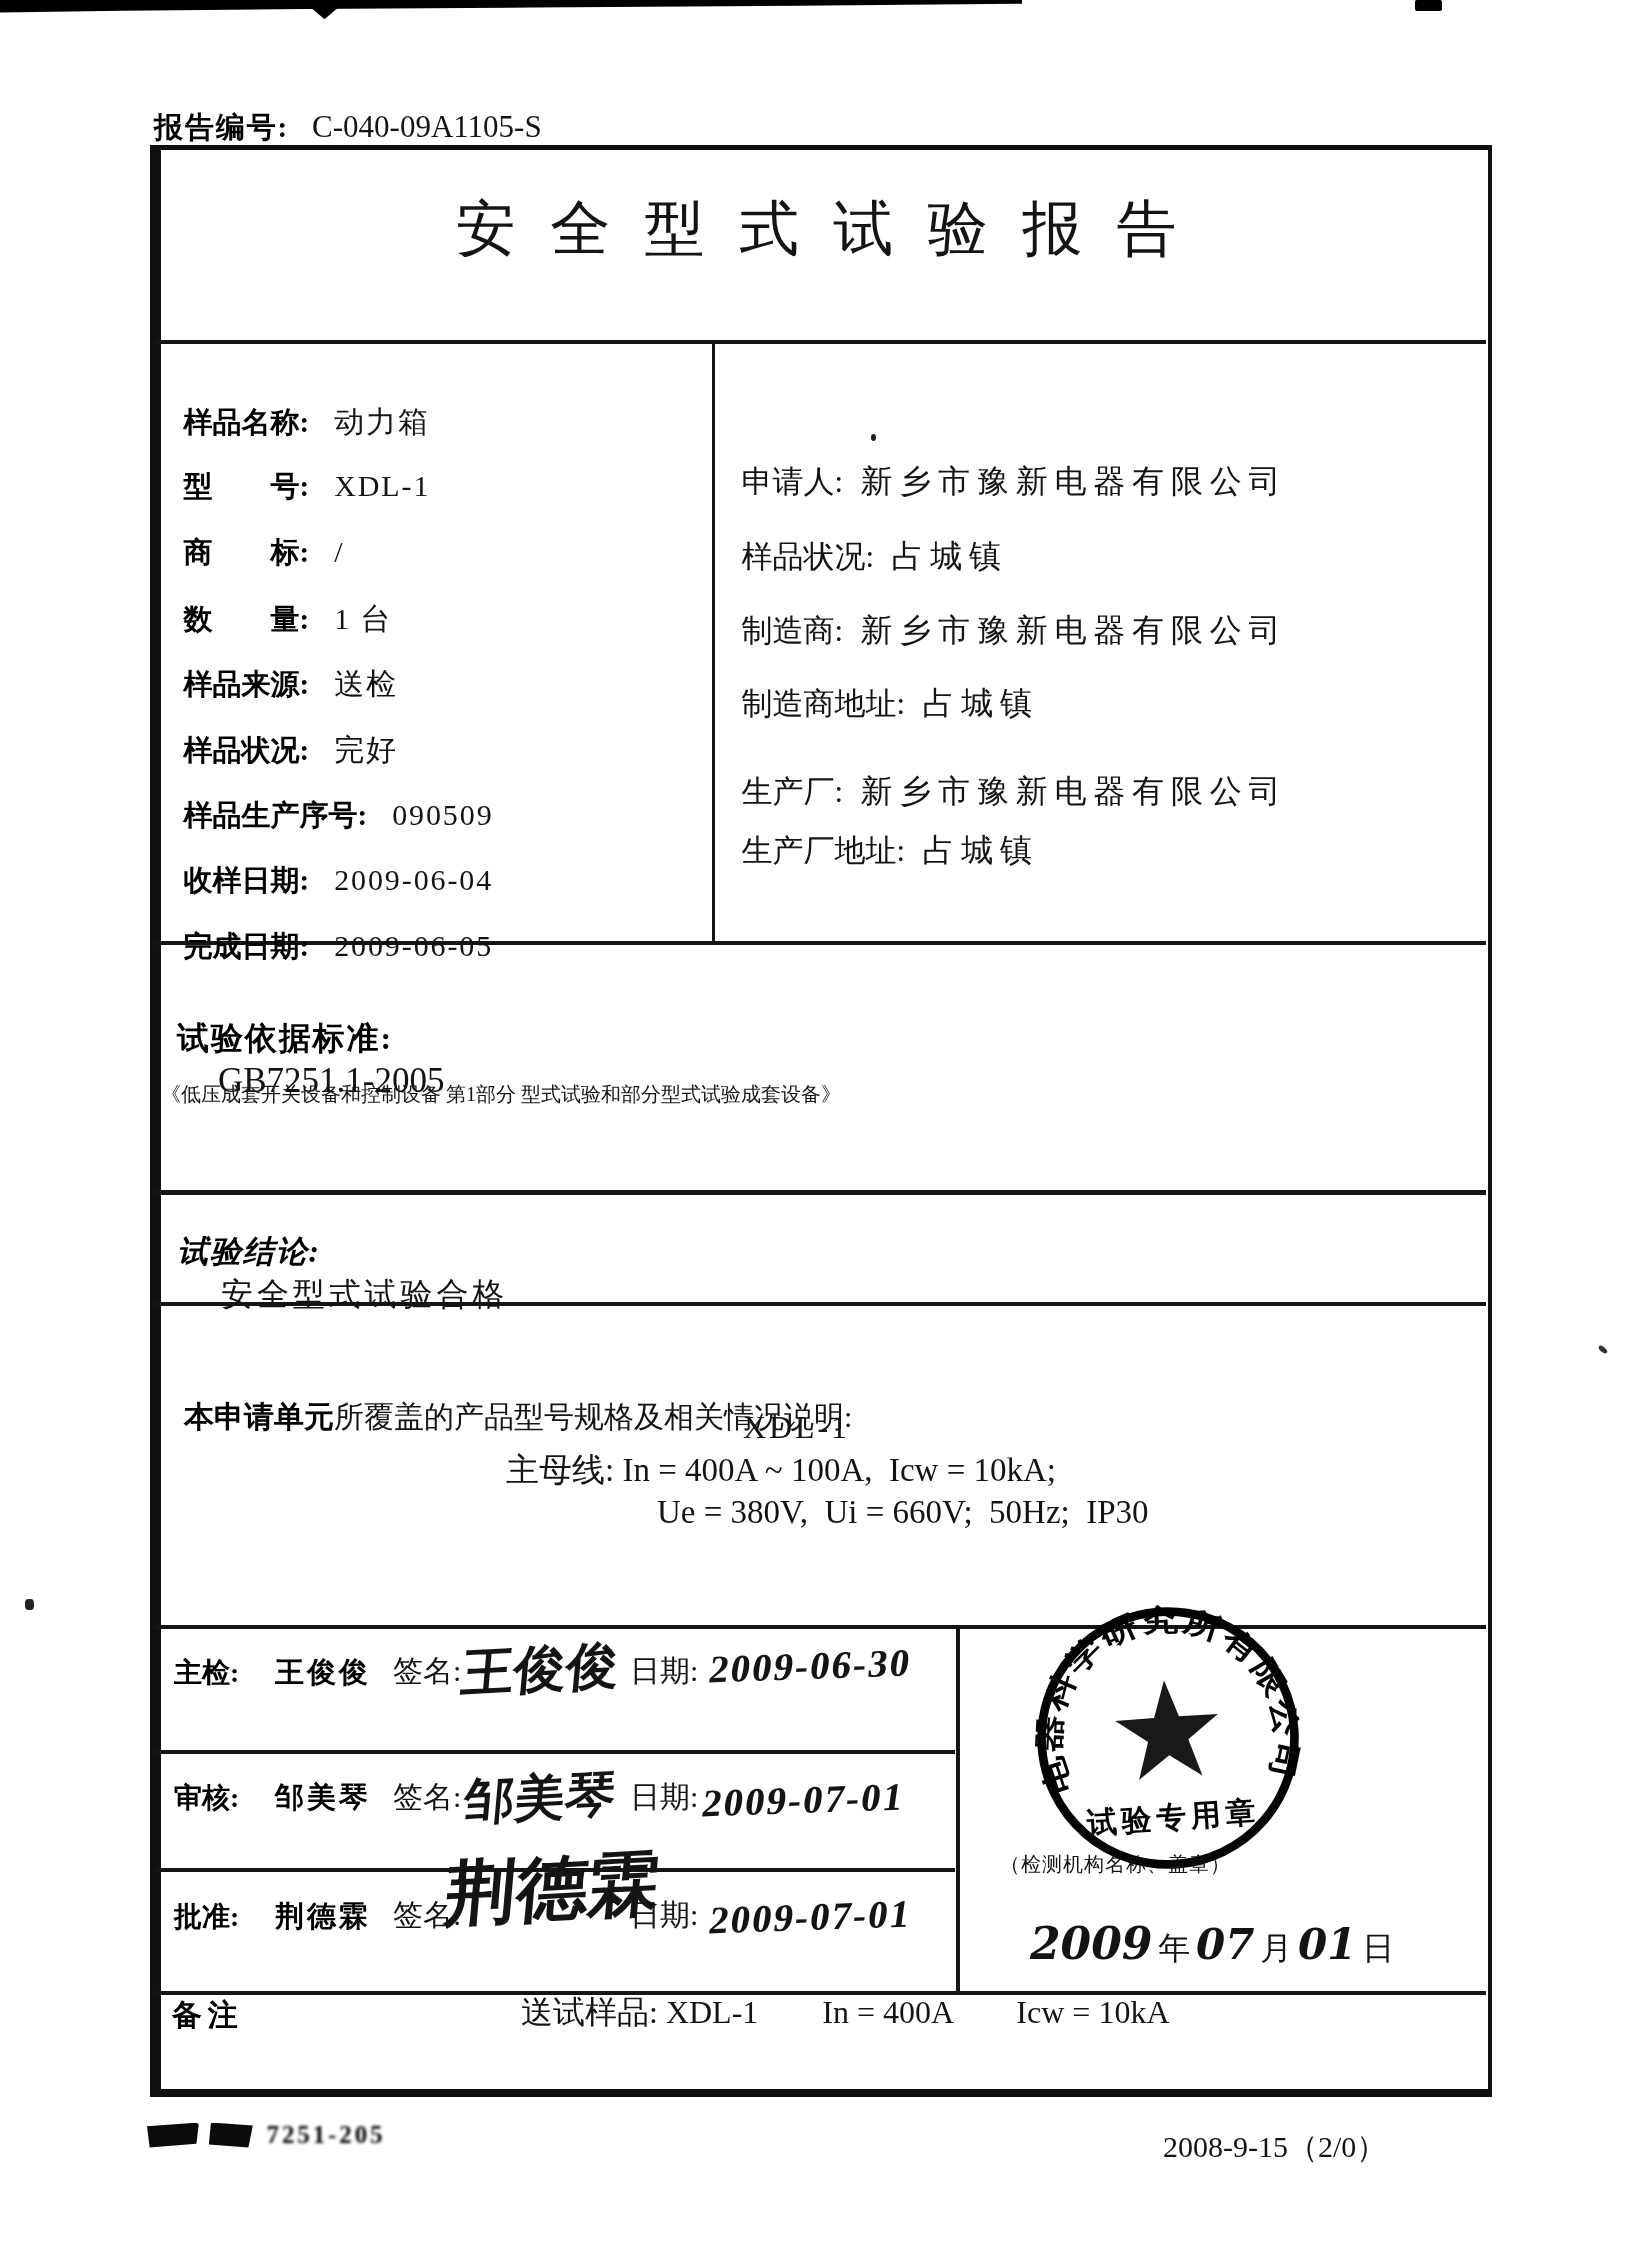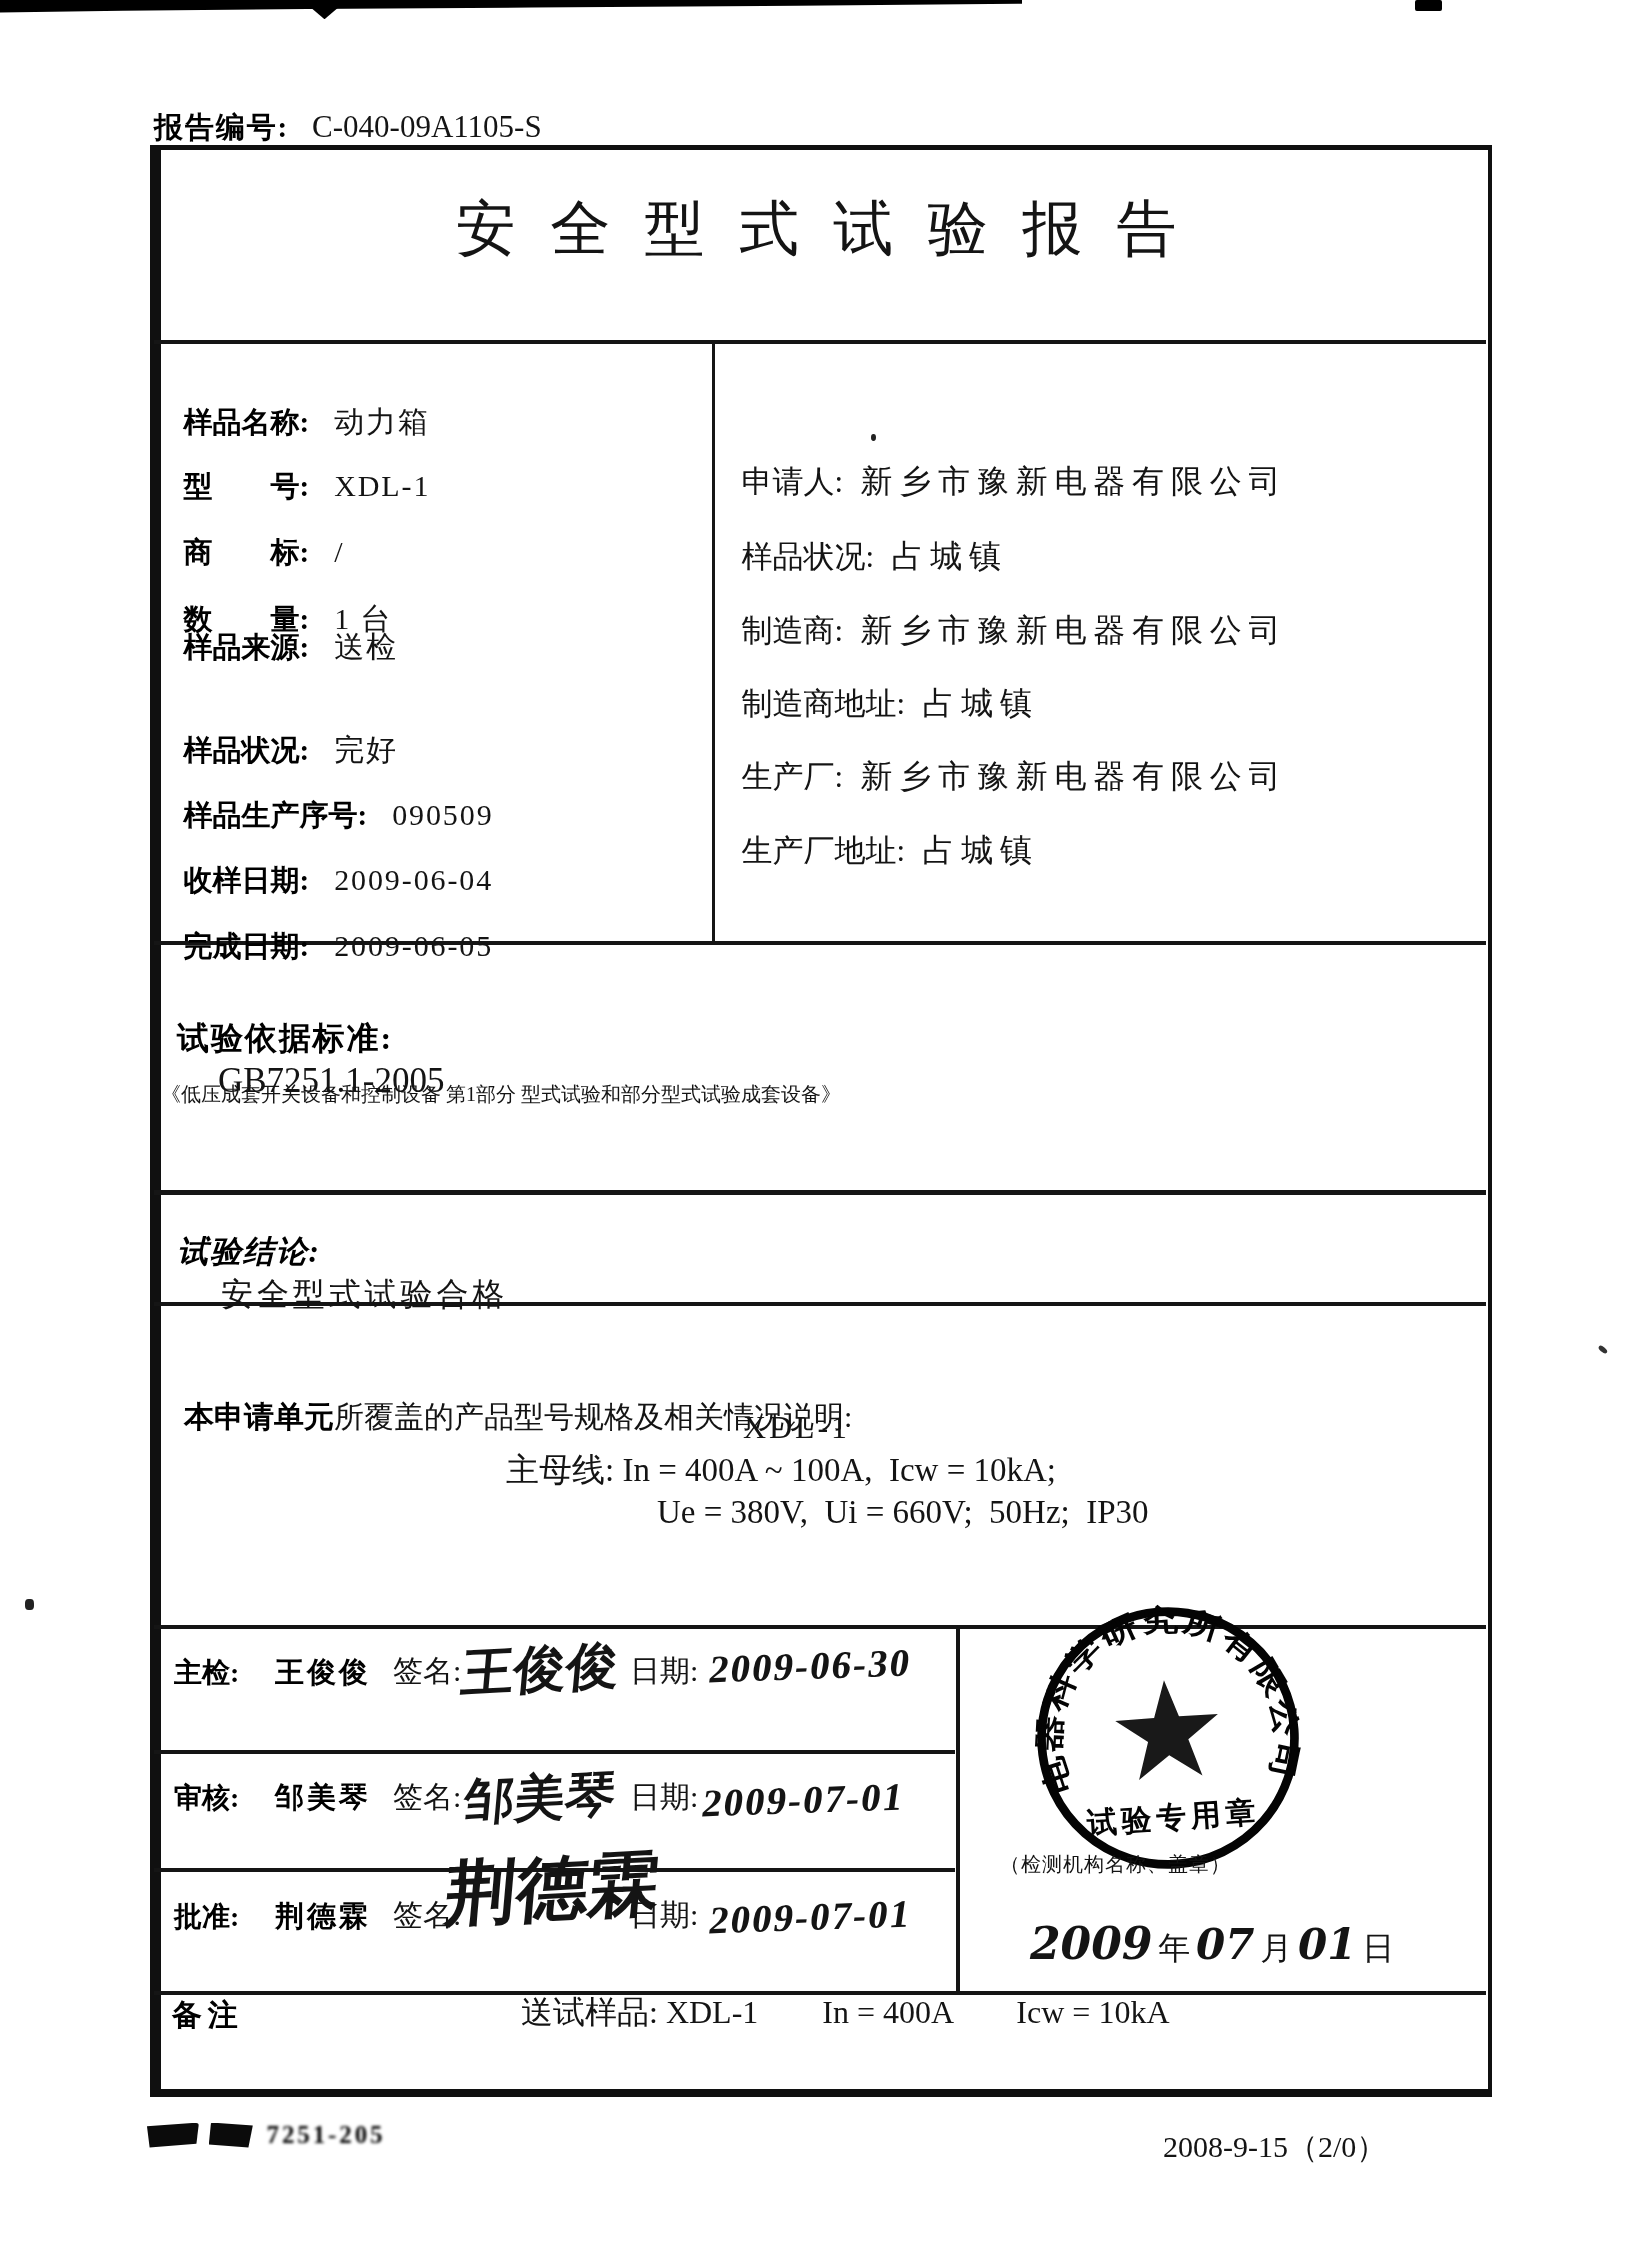--- a/index.html
+++ b/index.html
@@ -66,21 +66,21 @@
 </div>
 <div class="fieldL" style="top:434px;">
   <span class="deg">型　　号:</span><span class="val">XDL-1</span>
 </div>
 <div class="fieldL" style="top:500px;">
   <span class="deg">商　　标:</span><span class="val">/</span>
 </div>
 <div class="fieldL" style="top:566px;">
   <span class="deg">数　　量:</span><span class="val">1 台</span>
 </div>
-<div class="fieldL" style="top:594px;">
+<div class="fieldL" style="top:631px;">
   <span class="deg">样品来源:</span><span class="val">送检</span>
 </div>
 <div class="fieldL" style="top:697px;">
   <span class="deg">样品状况:</span><span class="val">完好</span>
 </div>
 <div class="fieldL" style="top:763px;">
   <span class="deg">样品生产序号:</span><span class="val">090509</span>
 </div>
 <div class="fieldL" style="top:828px;">
   <span class="deg">收样日期:</span><span class="val">2009-06-04</span>
@@ -94,21 +94,21 @@
 </div>
 <div class="fieldR" style="top:499px;">
   <span>样品状况:</span><span class="val">占城镇</span>
 </div>
 <div class="fieldR" style="top:573px;">
   <span>制造商:</span><span class="val">新乡市豫新电器有限公司</span>
 </div>
 <div class="fieldR" style="top:646px;">
   <span>制造商地址:</span><span class="val">占城镇</span>
 </div>
-<div class="fieldR" style="top:719px;">
+<div class="fieldR" style="top:734px;">
   <span>生产厂:</span><span class="val">新乡市豫新电器有限公司</span>
 </div>
 <div class="fieldR" style="top:793px;">
   <span>生产厂地址:</span><span class="val">占城镇</span>
 </div>
 
 <div class="abs" style="left:169px;top:999px;white-space:pre;">
   <span class="deg" style="font-size:32px;letter-spacing:1.9px;">试验依据标准:</span>
   <span style="margin-left:41px;font-size:35px;">GB7251.1-2005</span>
 </div>

